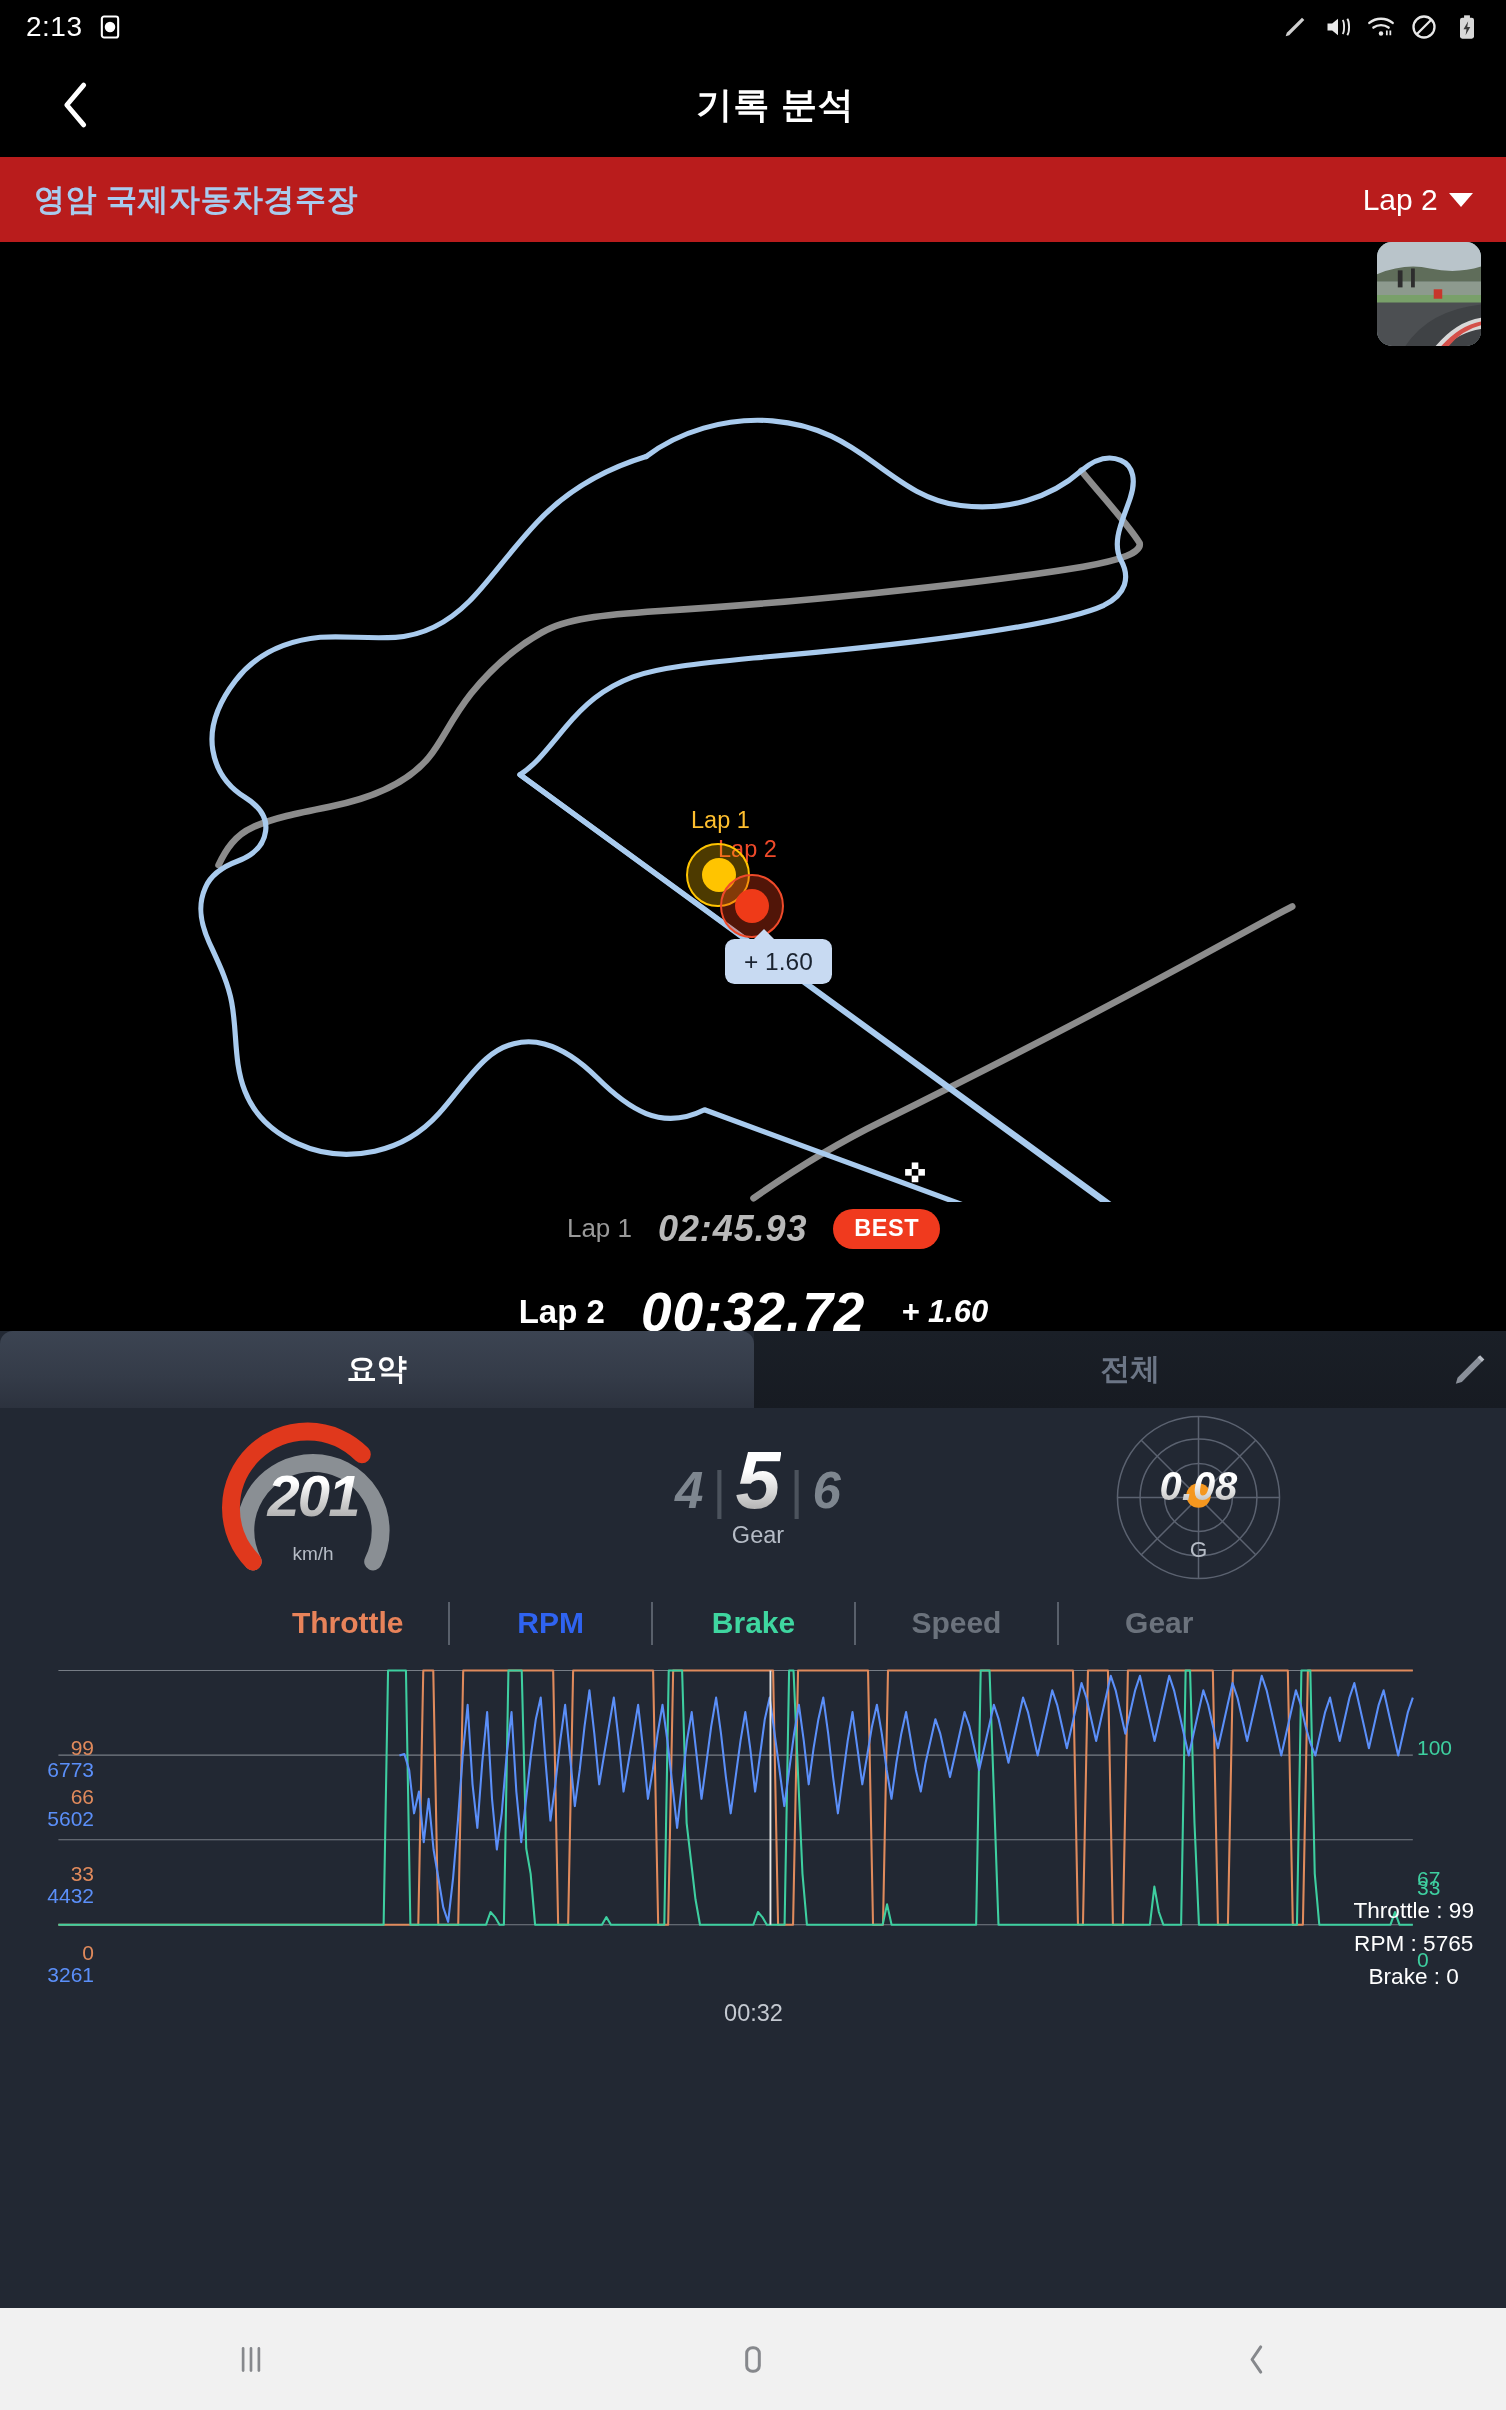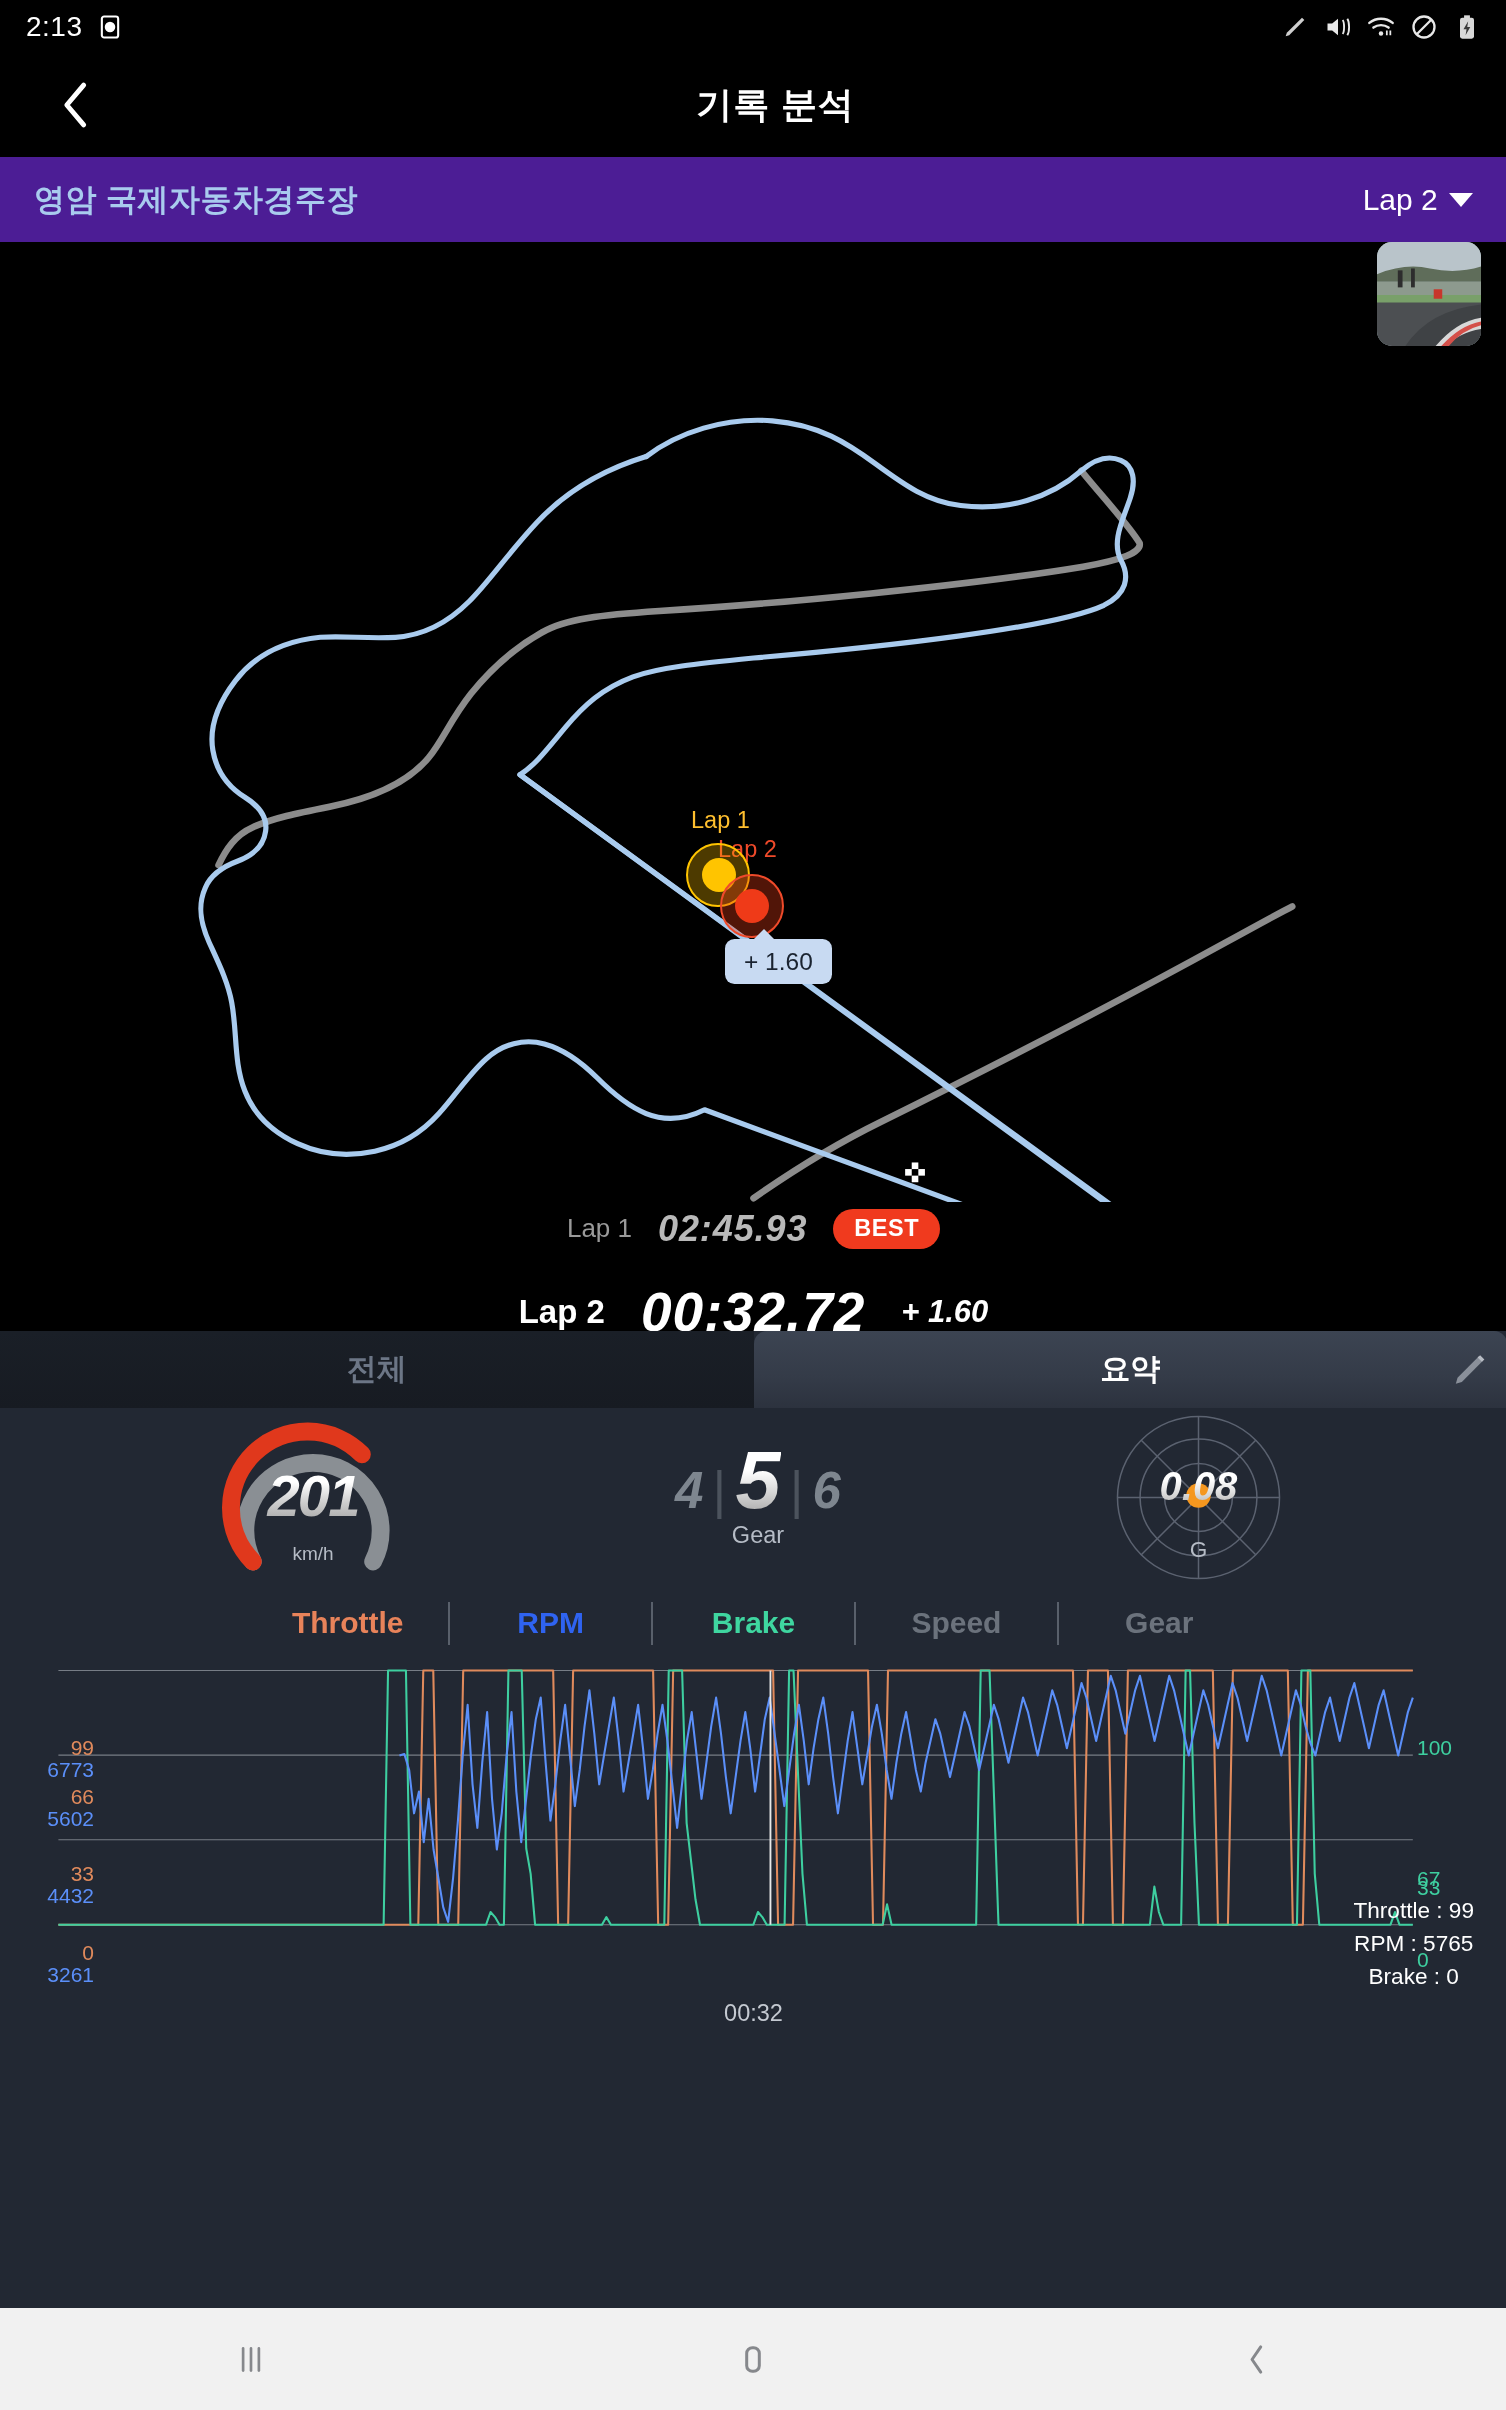--- a/index.html
+++ b/index.html
@@ -12,21 +12,21 @@
   .sb-clock{font-size:28px;color:#fff;letter-spacing:0.5px;}
   .sb-right{display:flex;align-items:center;gap:15px;}
   .sb-ic{width:28px;height:28px;display:block;}
 
   
   .appbar{height:104px;position:relative;display:flex;align-items:center;background:#000;}
   .back-btn{position:absolute;left:49px;top:50%;transform:translateY(-50%);width:53px;height:53px;display:flex;align-items:center;justify-content:center;}
   .app-title{width:100%;text-align:center;font-size:36px;font-weight:bold;color:#fff;letter-spacing:0.9px;margin-left:44px;}
 
   
-  .trackbar{height:85px;display:flex;align-items:center;justify-content:space-between;padding:0 34px;background:#4c1d95;}
+  .trackbar{height:85px;display:flex;align-items:center;justify-content:space-between;padding:0 34px;background:#b91c1c;}
   .track-name{font-size:31px;font-weight:bold;color:#a9cbee;letter-spacing:0.5px;}
   .lap-sel{display:flex;align-items:center;gap:11.3px;font-size:30px;color:#fff;}
   .caret{width:0;height:0;border-left:12.2px solid transparent;border-right:12.2px solid transparent;border-top:14px solid #fff;}
 
   
   .mapwrap{position:relative;height:960px;background:#000;}
   .map-svg{position:absolute;inset:0;width:100%;height:100%;}
   .thumb{position:absolute;right:26px;top:0px;width:104px;height:104px;border-radius:15px;overflow:hidden;background:#2b3a32;}
   .thumb svg{display:block;width:100%;height:100%;}
 
@@ -238,25 +238,25 @@
 </div>
 <div class="lap2row">
   <span class="lap2-name">Lap 2</span>
   <span class="lap2-time">00:32.72</span>
   <span class="lap2-delta">+ 1.60</span>
 </div>
 
 <div class="panel">
 
   <div class="tabs">
+    <div class="tab active">
+      <span>요약</span>
+    </div>
     <div class="tab inactive">
       <span>전체</span>
-    </div>
-    <div class="tab active">
-      <span>요약</span>
     </div>
     <svg class="pencil-tab" viewBox="0 0 24 24">
       <path d="M4 20 L7.5 19 L20 6.5 L17.5 4 L5 16.5 Z" fill="#8a909a"></path>
       <path d="M17.5 4 L20 6.5" stroke="#b7bcc4" stroke-width="2"></path>
     </svg>
   </div>
 
   <div class="gauges">
 
     <div class="gauge speed-g">

